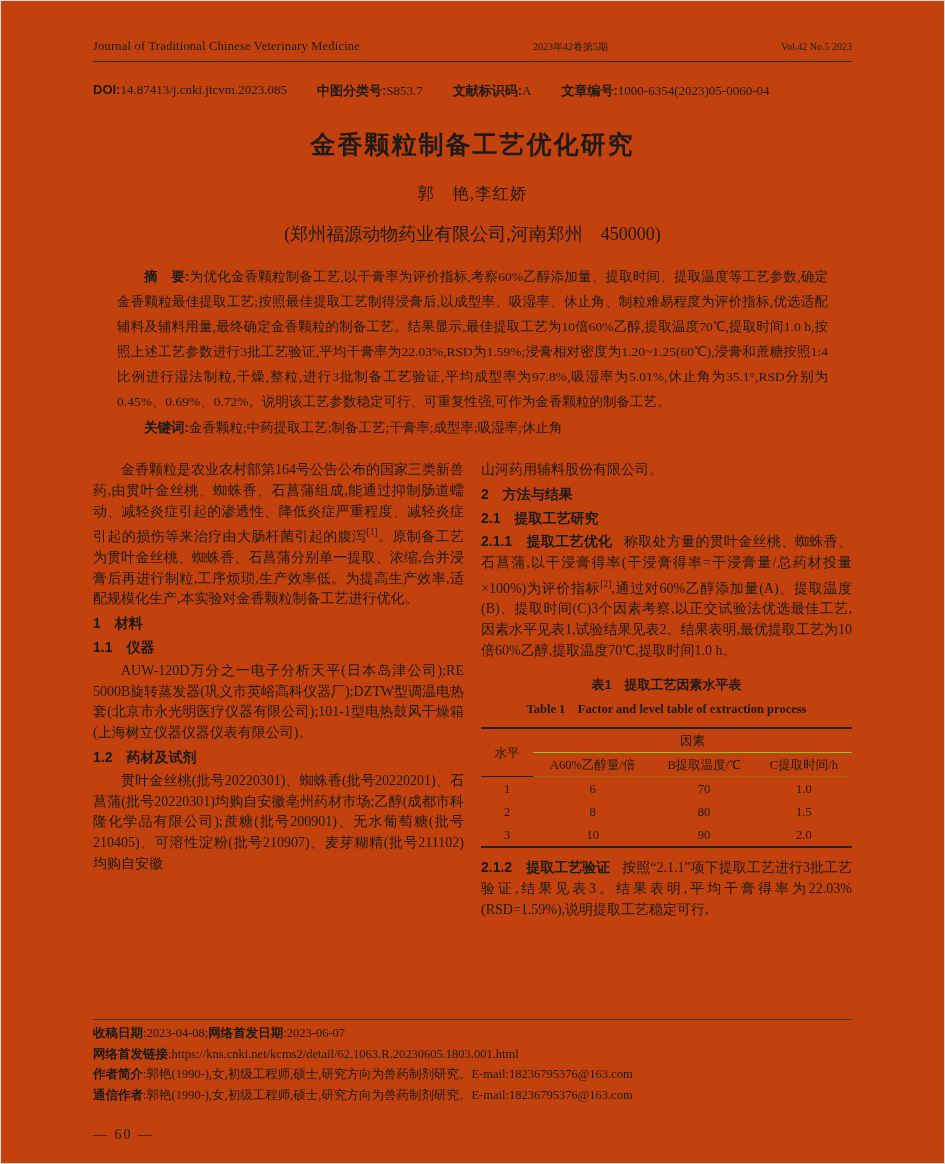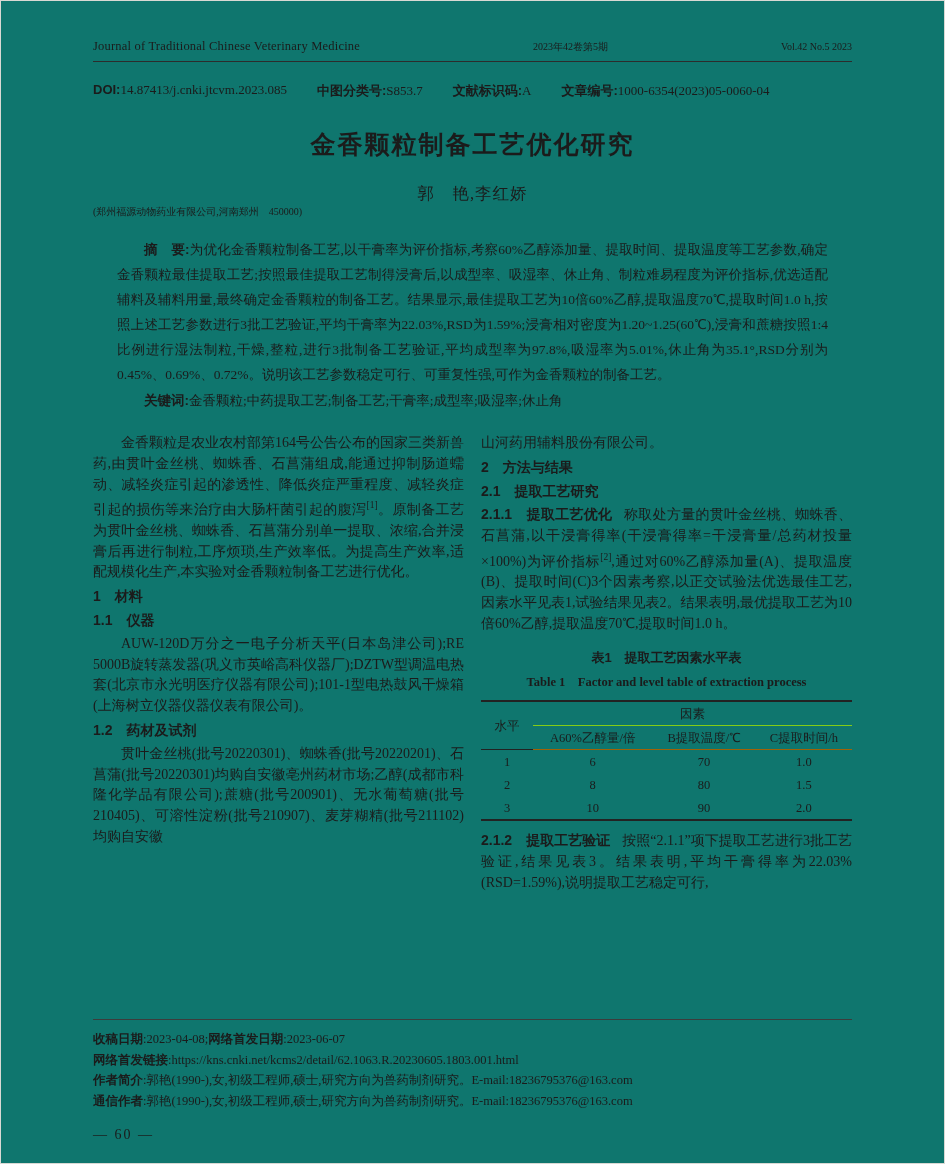--- a/index.html
+++ b/index.html
@@ -7,21 +7,21 @@
     margin: 0;
     background: #e9e9e6;
     font-family: "Liberation Serif", serif;
     color: #1b1b1b;
     -webkit-font-smoothing: antialiased;
   }
   .page {
     width: 945px;
     height: 1164px;
     margin: 0 auto;
-    background: #0f766e;
+    background: #c2410c;
     border: 1px solid #d9d9d4;
     position: relative;
     padding: 38px 92px 0;
     overflow: hidden;
   }
 
   
   .masthead {
     display: flex;
     justify-content: space-between;
@@ -50,21 +50,21 @@
 
   
   .title {
     text-align: center;
     font-size: 25px;
     font-weight: 700;
     letter-spacing: 2px;
     margin: 28px 0 0;
   }
   .authors { text-align: center; font-size: 16.5px; margin-top: 22px; letter-spacing: 1px; }
-  .affiliation { font-size: 10px; }
+  .affiliation { text-align: center; font-size: 18px; margin-top: 17px; }
 
   
   .abstract {
     margin: 18px 24px 0;
     font-size: 13.5px;
     line-height: 25px;
     text-align: justify;
   }
   .abstract p { margin: 0; text-indent: 2em; }
   .abstract b, .keywords b { font-family: "Liberation Sans", sans-serif; font-weight: 700; }
@@ -118,21 +118,21 @@
   th.factor-span { border-bottom: 1px solid #84cc16; }
   tr.subhead th { border-bottom: 1px solid #a16207; }
 
   
   .footnotes {
     position: absolute;
     left: 92px;
     right: 92px;
     top: 1018px;
     border-top: 1.2px solid #3c3c3c;
-    padding-top: 9px;
+    padding-top: 3px;
     font-size: 12.5px;
     line-height: 20.5px;
   }
   .footnotes p { margin: 0; white-space: nowrap; overflow: hidden; }
   .footnotes b { font-family: "Liberation Sans", sans-serif; font-weight: 700; }
 
   .pageno {
     position: absolute;
     left: 92px;
     bottom: 20px;

